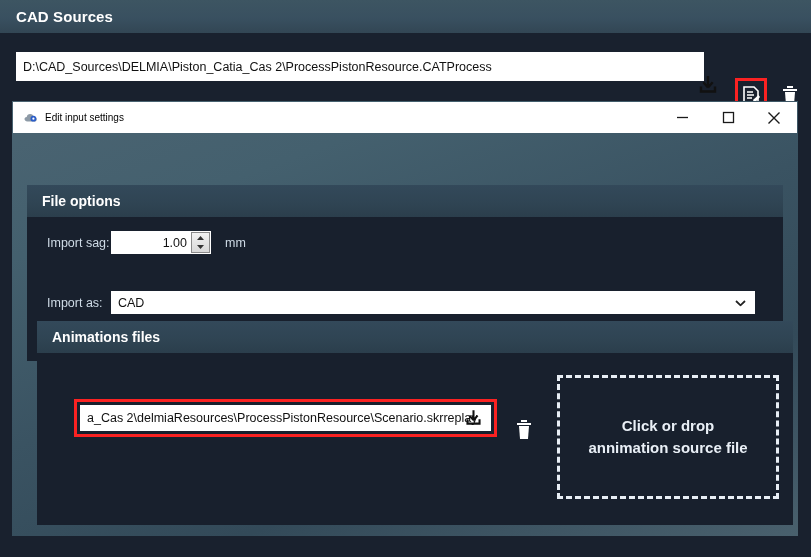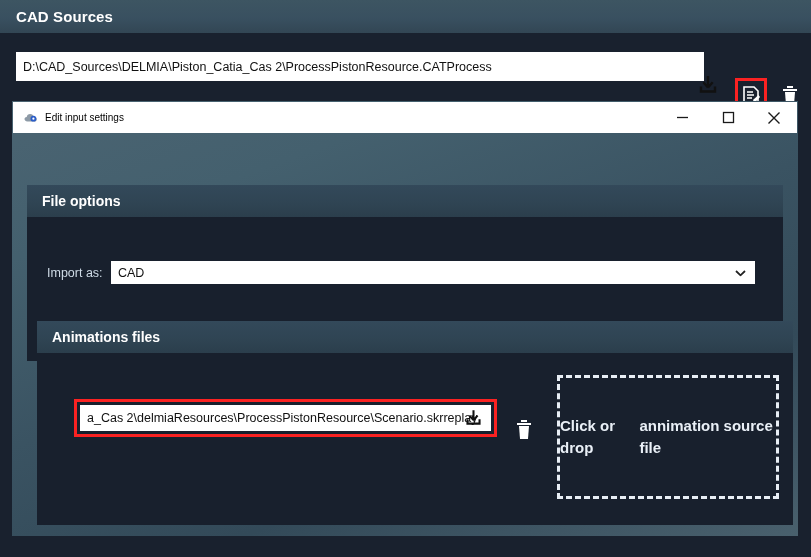--- a/index.html
+++ b/index.html
@@ -266,20 +266,21 @@
     left: 477px; top: 65px;
     width: 20px; height: 24px;
     cursor: pointer;
   }
   .dropzone {
     position: absolute;
     left: 520px; top: 22px;
     width: 222px; height: 124px;
     border: 3px dashed #e8eef5;
     display: flex;
+    flex-direction: column;
     align-items: center;
     justify-content: center;
     cursor: pointer;
   }
   .dropzone-line {
     font-size: 15px;
     font-weight: bold;
     color: #e9eff6;
     line-height: 22px;
   }
@@ -359,20 +360,39 @@
 
     <div class="dialog-body">
 
       <div class="panel panel-file-options">
         <div class="panel-header">
           <span class="panel-header-title">File options</span>
         </div>
 
         <div class="form-rows">
 
+          <div class="form-row">
+            <span class="form-label">Import sag:</span>
+            <div class="sag-input-wrap">
+              <span class="sag-value">1.00</span>
+              <span class="spinner">
+                <span class="spin-half">
+                  <svg width="9" height="6" viewBox="0 0 9 6">
+                      <path d="M4.5 1 L8 5 L1 5 Z" fill="#333"></path>
+                    </svg>
+                </span>
+                <span class="spin-half">
+                  <svg width="9" height="6" viewBox="0 0 9 6">
+                      <path d="M4.5 5 L1 1 L8 1 Z" fill="#333"></path>
+                    </svg>
+                </span>
+              </span>
+            </div>
+            <span class="unit-label">mm</span>
+          </div>
 
           <div class="form-row">
           </div>
 
           <div class="form-row">
             <span class="form-label">Import as:</span>
             <div class="select-box">
               <span class="select-value">CAD</span>
               <span class="select-arrow">
                 <svg width="11" height="7" viewBox="0 0 11 7">

